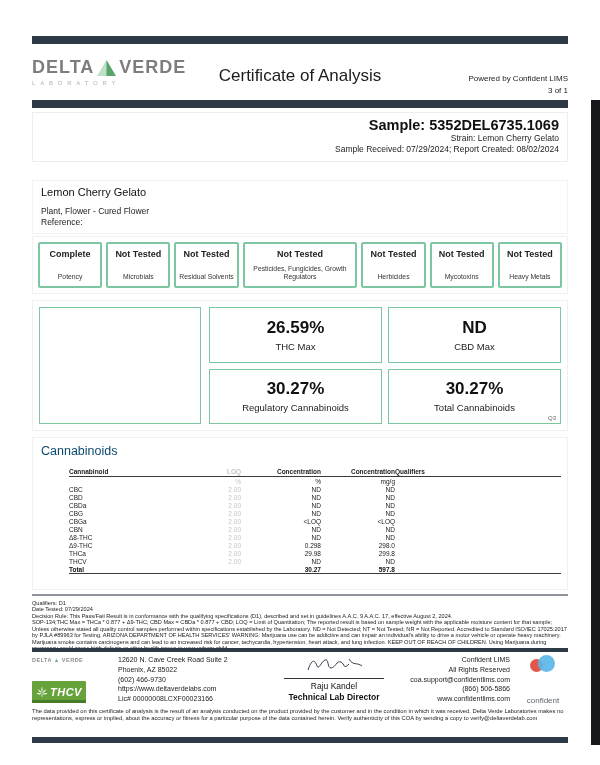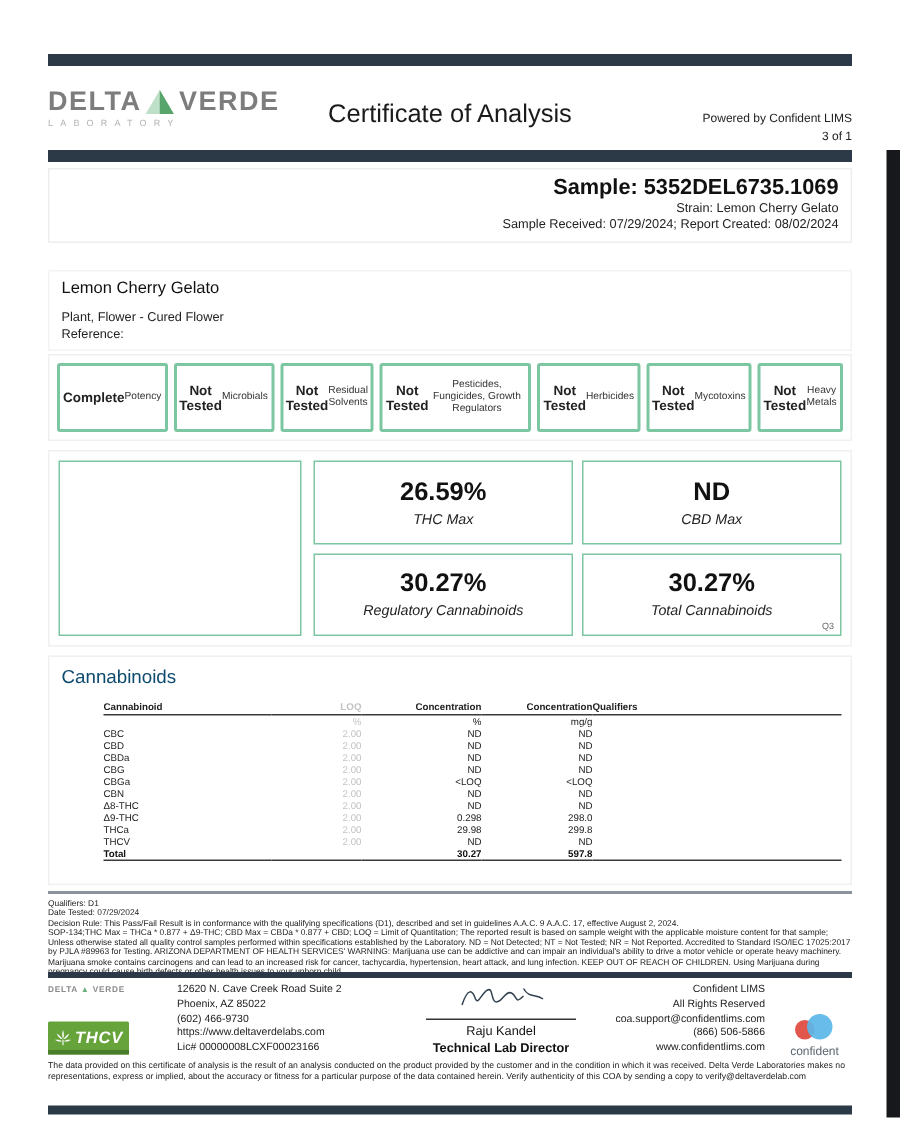--- a/index.html
+++ b/index.html
@@ -24,33 +24,33 @@
   .panel{position:absolute;left:32px;width:536px;box-sizing:border-box;background:#fff;border:1px solid #ededed;}
   .sample-panel{top:112px;height:50px;text-align:right;padding:4px 8px;}
   .sample-id{font-size:14.5px;font-weight:bold;color:#111;}
   .sample-sub{font-size:8.5px;line-height:1.3;}
   .product-panel{top:180px;height:54px;padding:5px 8px;border-color:#f3f3f3;}
   .product-name{font-size:11px;color:#111;}
   .product-type{font-size:8.5px;margin-top:8px;}
   .product-ref{font-size:8.5px;margin-top:1px;}
 
   .tests-panel{top:236px;height:58px;padding:5px;display:flex;gap:4px;border-color:#f0f0f0;}
-  .badge{flex:1;border:2px solid #7cc6a2;border-radius:2px;background:#fff;display:flex;flex-direction:row;
+  .badge{flex:1;border:2px solid #7cc6a2;border-radius:2px;background:#fff;display:flex;flex-direction:column;
          justify-content:space-between;align-items:center;padding:5px 2px;text-align:center;box-sizing:border-box;}
   .badge.wide{flex:1.9;}
   .badge-status{font-size:9px;font-weight:bold;color:#222;}
   .badge-name{font-size:6.8px;color:#333;line-height:1.15;}
 
   .summary-panel{top:300px;height:131px;padding:6px;display:flex;gap:8px;border-color:#f0f0f0;}
   .qr-box{width:162px;border:1.5px solid #7cc6a2;box-sizing:border-box;}
   .summary-grid{flex:1;display:grid;grid-template-columns:1fr 1fr;grid-template-rows:1fr 1fr;gap:6px;}
   .sum-box{border:1.5px solid #7cc6a2;display:flex;flex-direction:column;align-items:center;justify-content:center;
            position:relative;box-sizing:border-box;background:#fff;}
   .sum-value{font-size:17px;font-weight:bold;color:#111;}
-  .sum-label{font-size:9.5px;margin-top:3px;color:#222;font-style:italic;}
+  .sum-label{font-size:9.5px;margin-top:3px;color:#222;}
   .sum-note{position:absolute;right:4px;bottom:2px;font-size:6px;color:#666;}
 
   .cann-panel{top:437px;height:153px;padding:5px 8px;border-color:#f0f0f0;}
   .cann-title{font-size:12.5px;color:#0c4a6e;margin:1px 0 9px 0;}
   table.cann{margin-left:28px;width:492px;border-collapse:collapse;font-size:6.5px;color:#222;table-layout:fixed;}
   table.cann th{font-weight:bold;border-bottom:1px solid #3a3a3a;padding:1px 0;}
   table.cann td{padding:0.5px 0;}
   .c0{text-align:left;width:112px;}
   .c1{text-align:right;width:60px;}
   .c2{text-align:right;width:80px;}
@@ -71,21 +71,21 @@
   .accl{width:54px;height:22px;background:#67a33b;color:#fff;display:flex;align-items:center;justify-content:center;
         gap:2px;position:relative;border-radius:1px;}
   .accl-text{font-weight:bold;font-style:italic;font-size:11px;letter-spacing:0.5px;}
   .accl-strip{position:absolute;left:0;right:0;bottom:0;height:3px;background:#4a7d2a;}
   .f-address{width:152px;font-size:7px;line-height:1.4;color:#222;}
   .f-sign{width:128px;text-align:center;padding-top:1px;}
   .sign-line{border-top:1px solid #333;margin:0 14px 2px 14px;}
   .sign-name{font-size:8.5px;color:#111;}
   .sign-title{font-size:8.5px;color:#111;margin-top:1px;font-weight:bold;}
   .f-lims{flex:1;text-align:right;font-size:7px;line-height:1.4;color:#222;padding-right:8px;}
-  .f-clogo{width:50px;display:flex;flex-direction:column;align-items:center;justify-content:flex-end;gap:2px;}
+  .f-clogo{width:50px;display:flex;flex-direction:column;align-items:center;justify-content:space-between;gap:2px;}
   .clogo-circles{position:relative;width:26px;height:18px;}
   .circle{position:absolute;border-radius:50%;}
   .circle.orange{width:13px;height:13px;background:#e2574c;left:0;top:4px;}
   .circle.blue{width:17px;height:17px;background:#5ab6e8;left:8px;top:0;opacity:0.92;}
   .clogo-text{font-size:8px;color:#5c6670;}
 
   .legal{position:absolute;left:32px;top:708px;width:536px;font-size:5.8px;line-height:1.2;color:#222;}
 </style>
 </head>
 <body>

